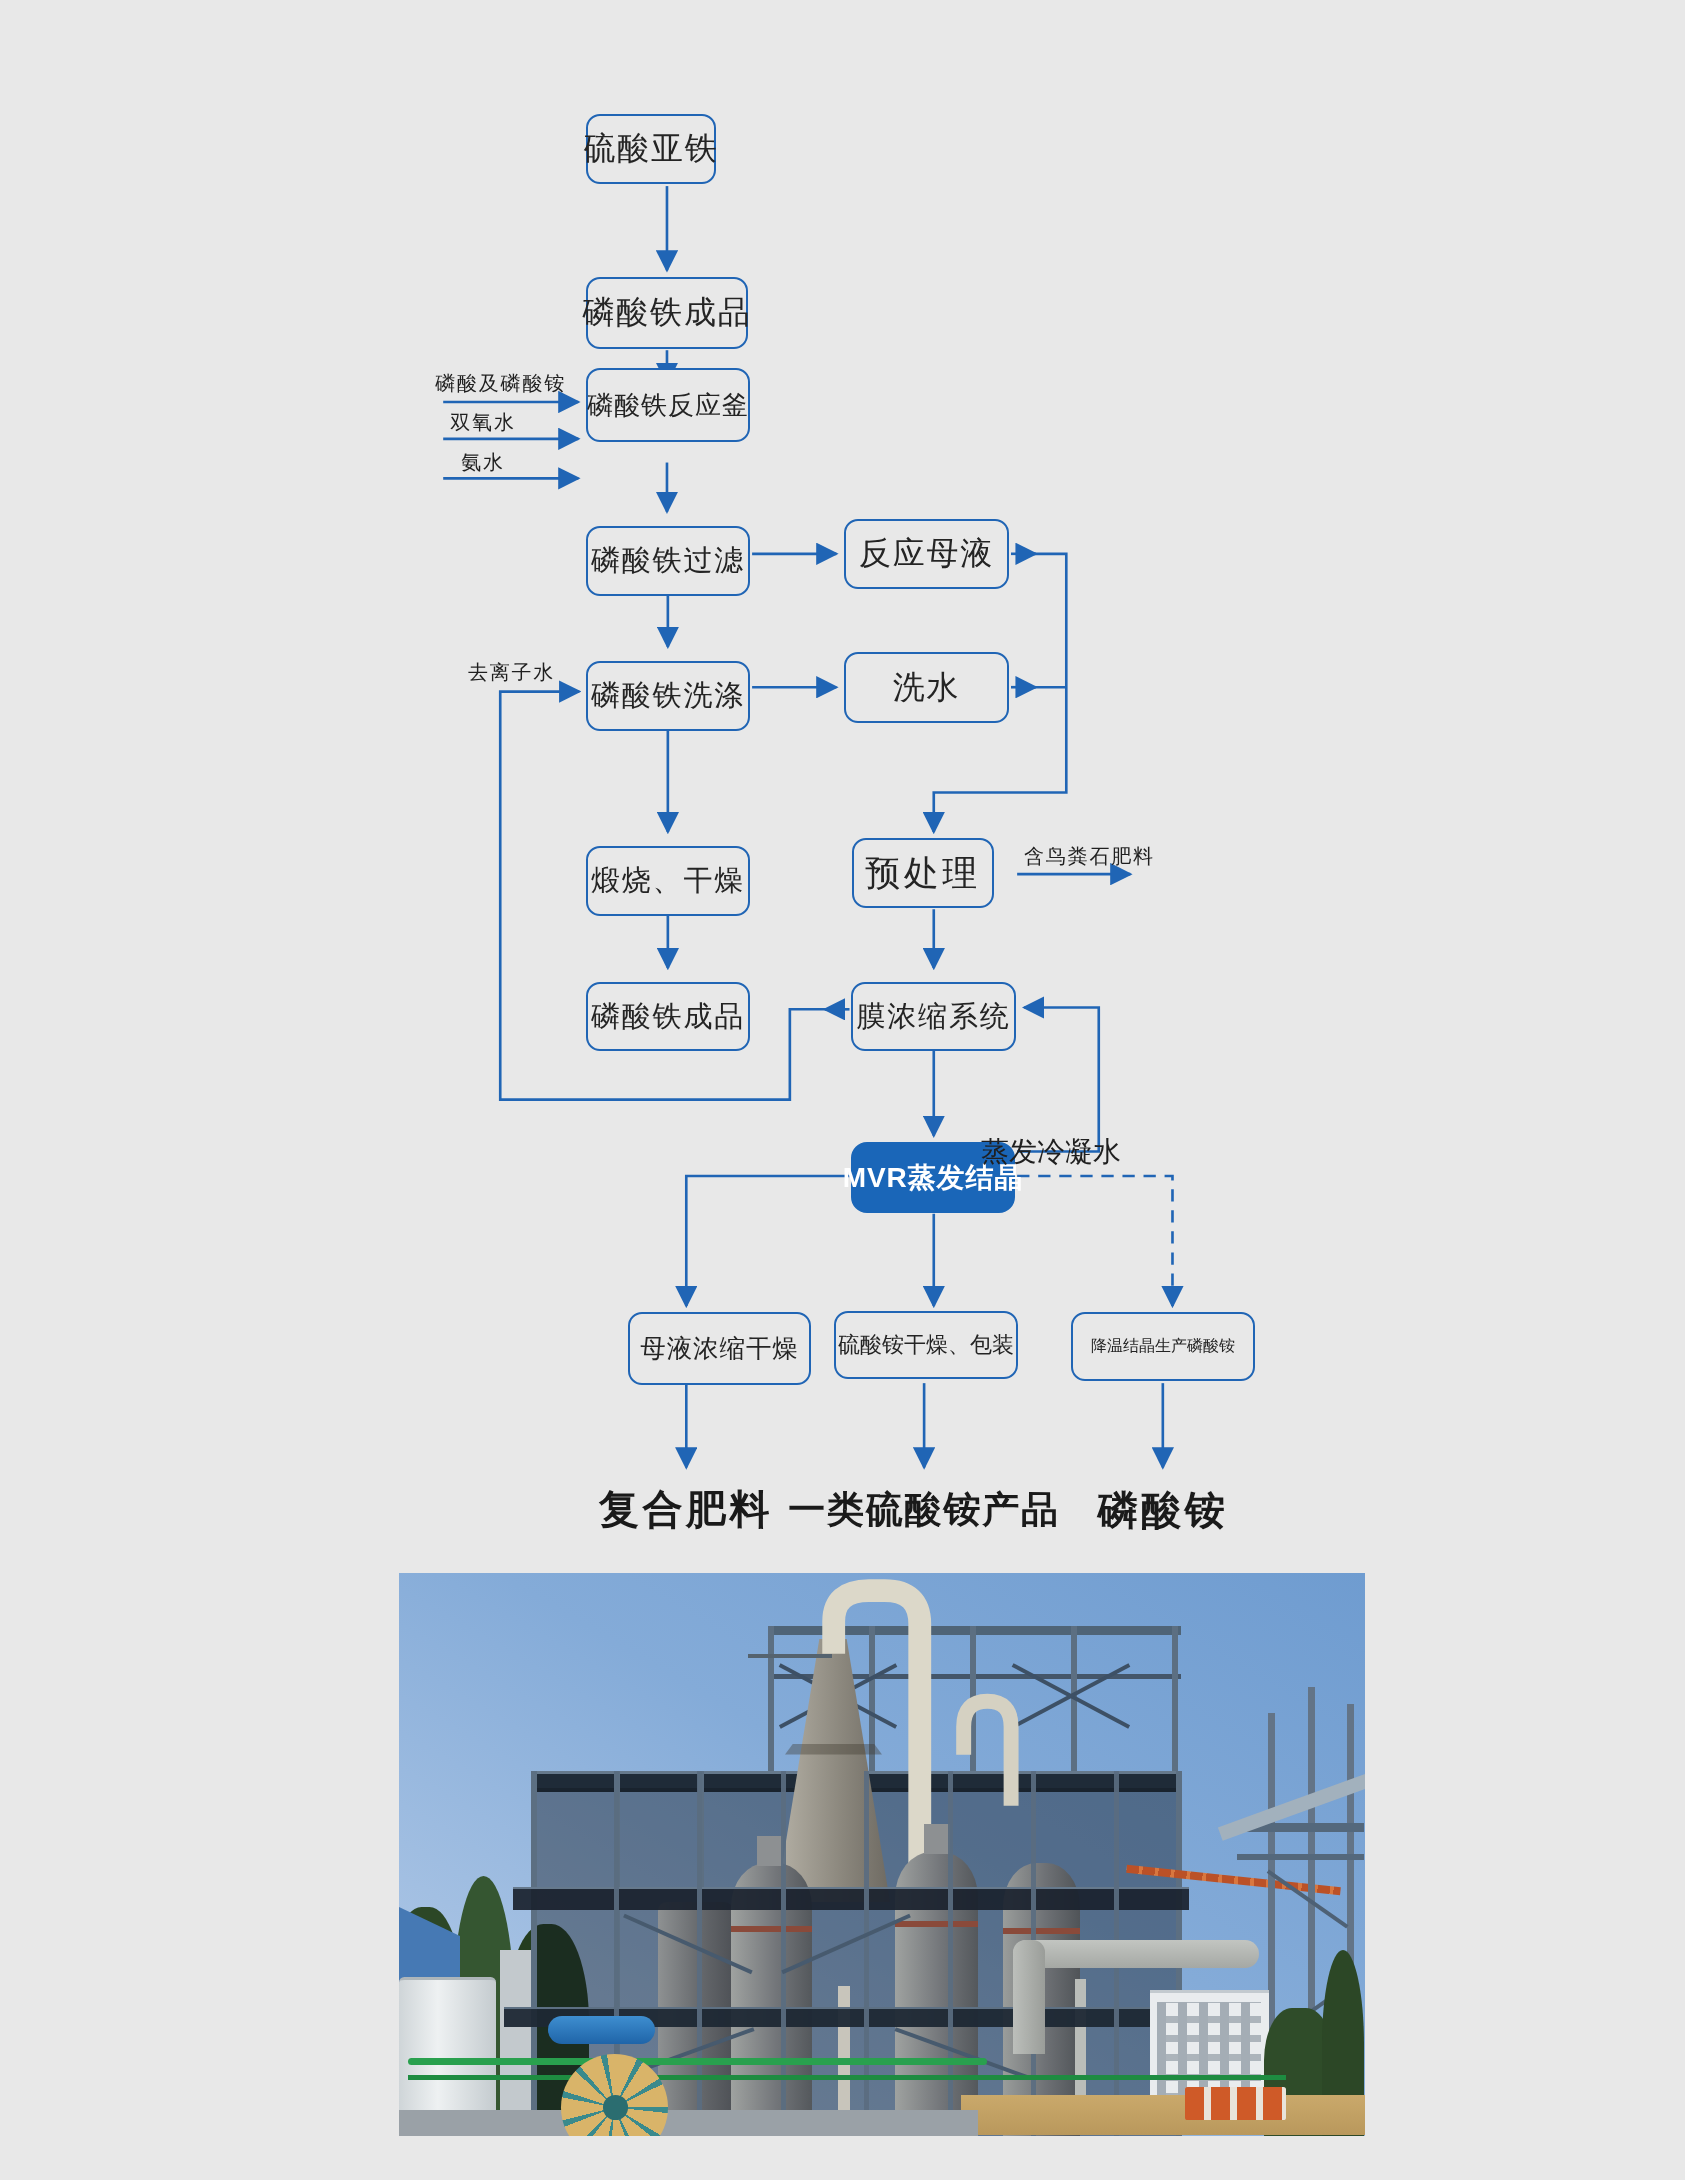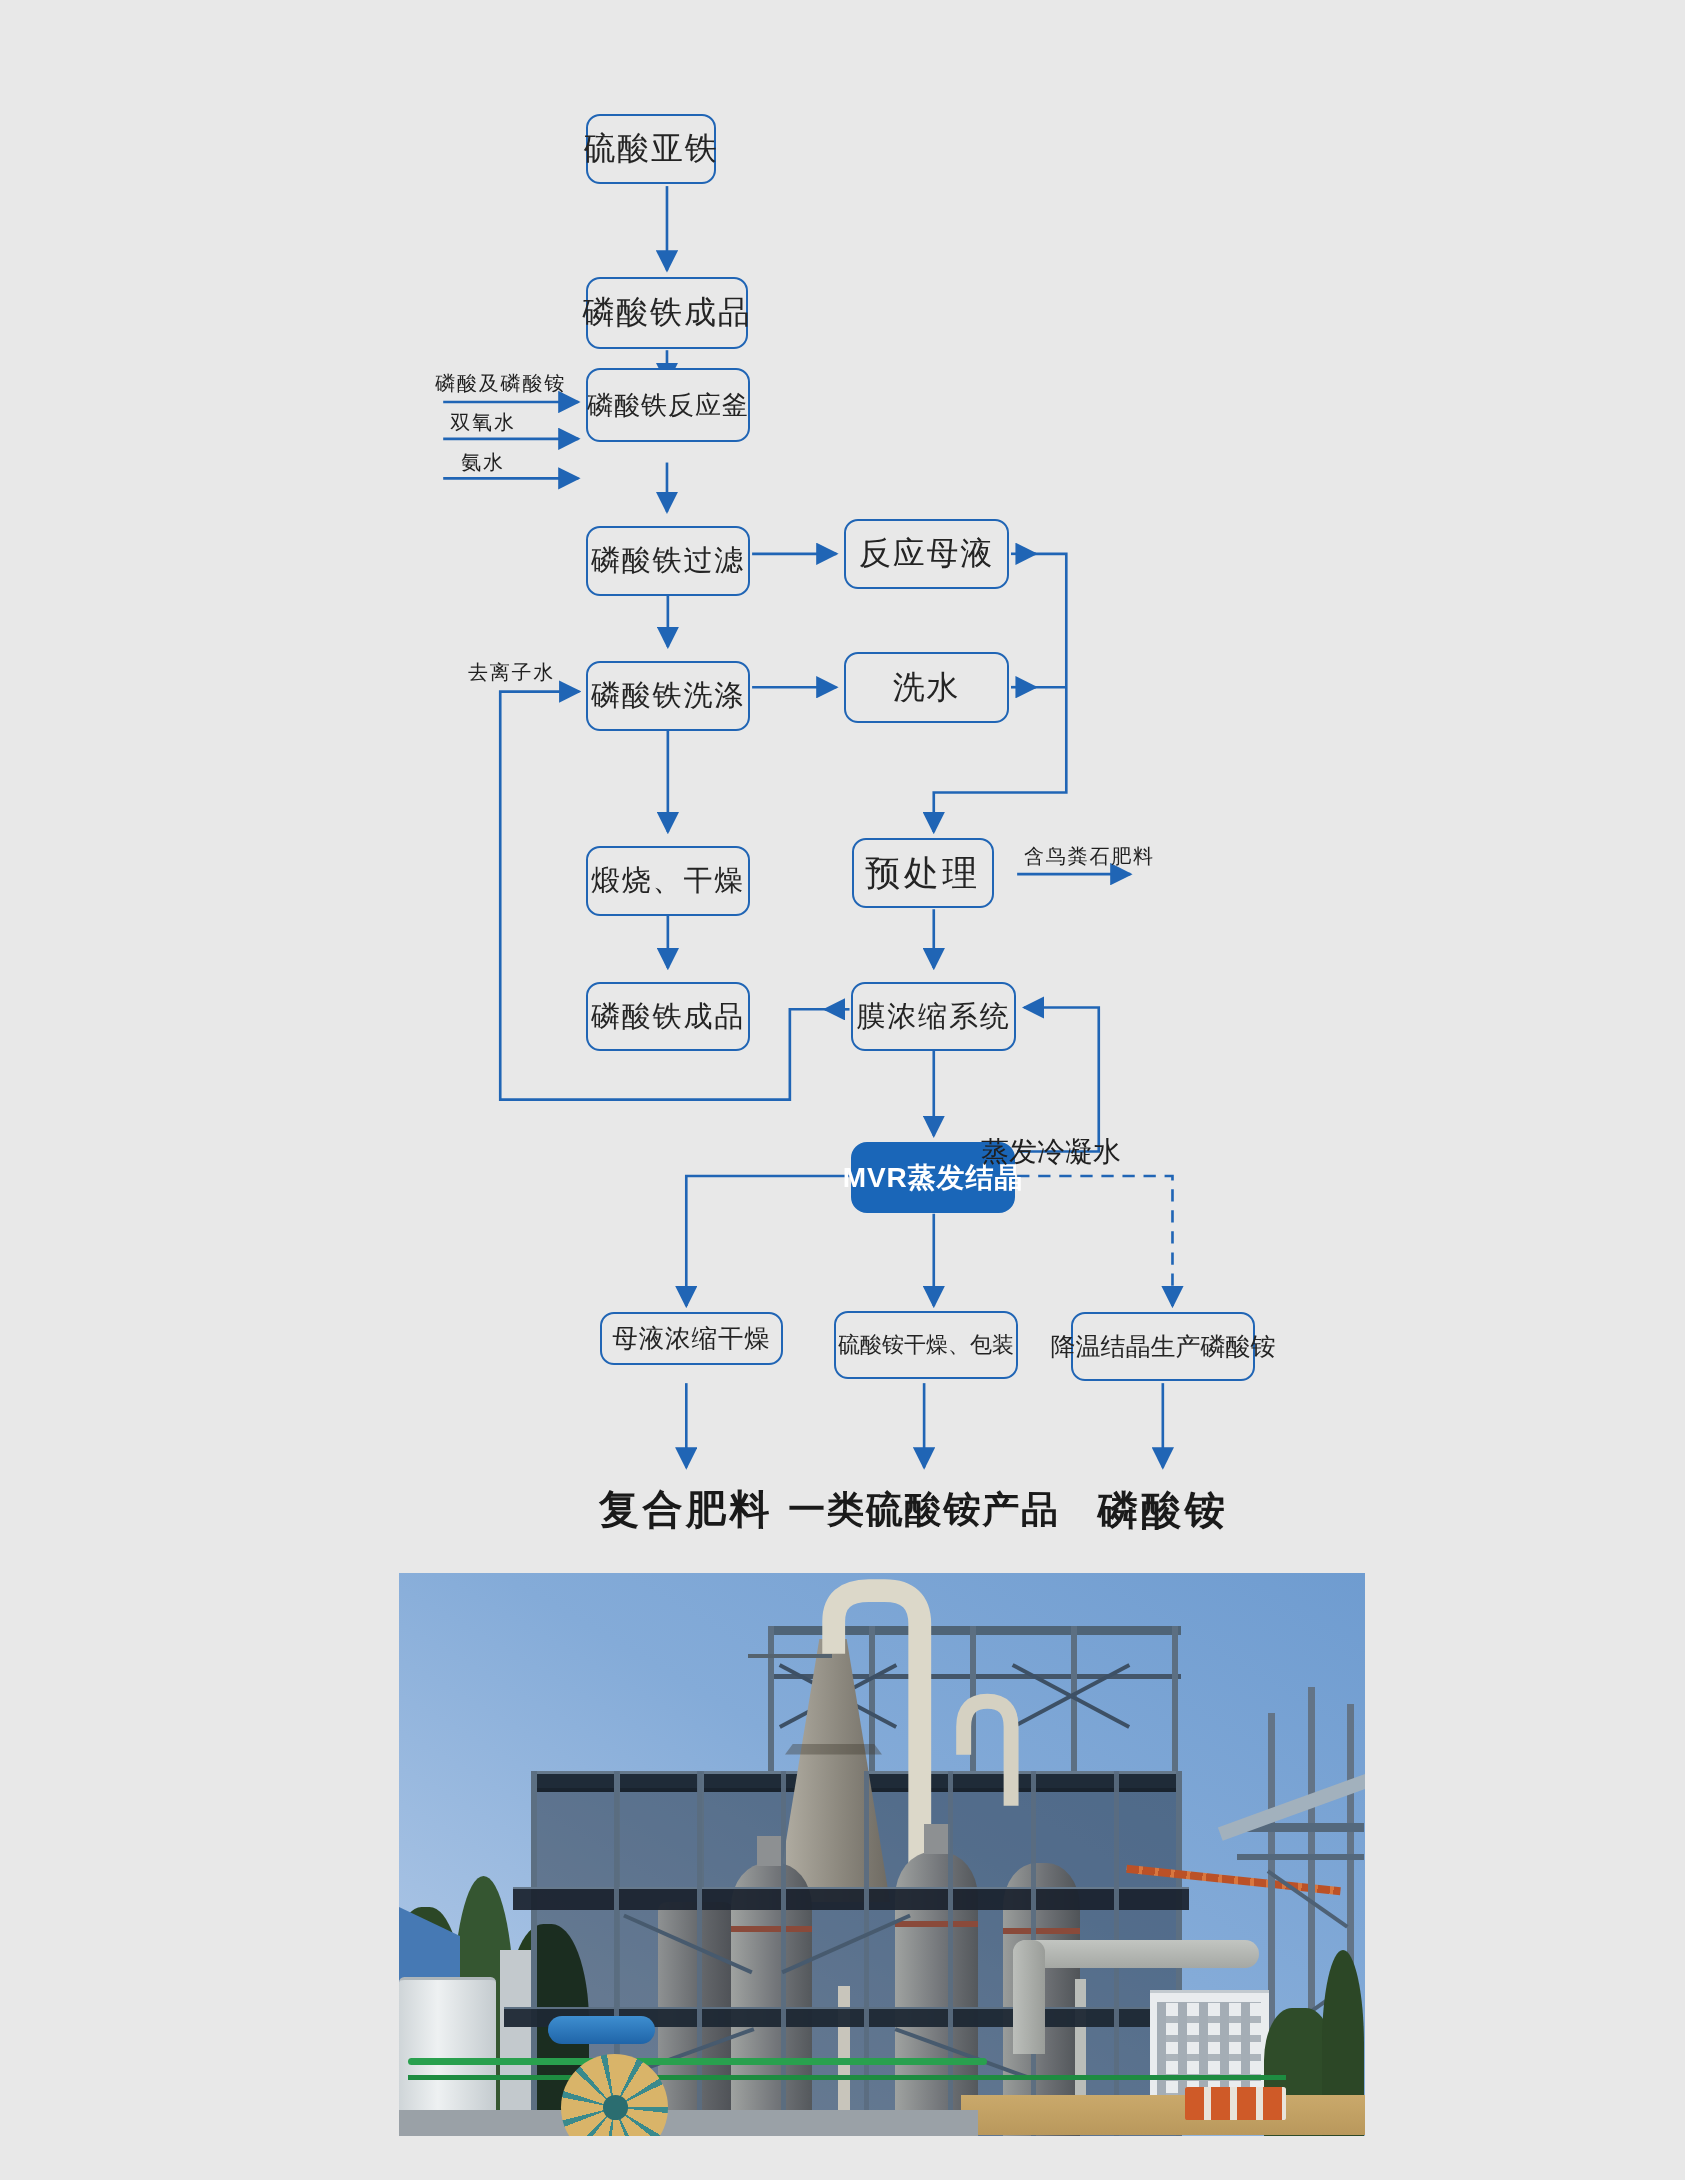--- a/index.html
+++ b/index.html
@@ -18,21 +18,21 @@
     background:#e8e8e8;
     display:flex;align-items:center;justify-content:center;
     font-size:32px;letter-spacing:1.8px;color:#242424;font-weight:500;
     white-space:nowrap;
   }
   .node.fs33{font-size:29px;margin-top:8px;}
   .node.fs30{font-size:26px;letter-spacing:0.9px;}
   .node.fs40{font-size:35px;letter-spacing:3.5px;}
   .node.fs29{font-size:25.5px;letter-spacing:0.9px;}
   .node.fs25{font-size:22px;letter-spacing:0;}
-  .node.fs22{font-size:25px;letter-spacing:0;}
+  .node.fs22{font-size:16px;letter-spacing:0;}
   .node.mvr{background:#1a66b8;border-color:#1a66b8;color:#fff;font-size:28px;letter-spacing:0.9px;font-weight:600;border-radius:16px;}
   .ann{
     position:absolute;font-size:20px;color:#1f1f1f;letter-spacing:1.8px;white-space:nowrap;font-weight:500;
   }
   .ann.right{text-align:right;}
   .ann.center{text-align:center;}
   .ann.fs24{font-size:28px;letter-spacing:0;margin-top:13px;}
   .product{
     position:absolute;font-size:40px;font-weight:600;color:#1a1a1a;
     letter-spacing:3.5px;text-align:center;white-space:nowrap;
@@ -119,21 +119,21 @@
   </div>
 <div class="node fs40" style="left:852px;top:838px;width:142px;height:70px">
     <span>预处理</span>
   </div>
 <div class="node fs33" style="left:851px;top:974px;width:165px;height:69px">
     <span>膜浓缩系统</span>
   </div>
 <div class="node mvr" style="left:851px;top:1142px;width:164px;height:71px">
     <span>MVR蒸发结晶</span>
   </div>
-<div class="node fs29" style="left:600px;top:1312px;width:183px;height:53px">
+<div class="node fs29" style="left:628px;top:1312px;width:183px;height:73px">
     <span>母液浓缩干燥</span>
   </div>
 <div class="node fs25" style="left:834px;top:1311px;width:184px;height:68px">
     <span>硫酸铵干燥、包装</span>
   </div>
 <div class="node fs22" style="left:1071px;top:1312px;width:184px;height:69px">
     <span>降温结晶生产磷酸铵</span>
   </div>
 
 <div class="ann right" style="left:395px;top:370px;width:171px">磷酸及磷酸铵</div>

